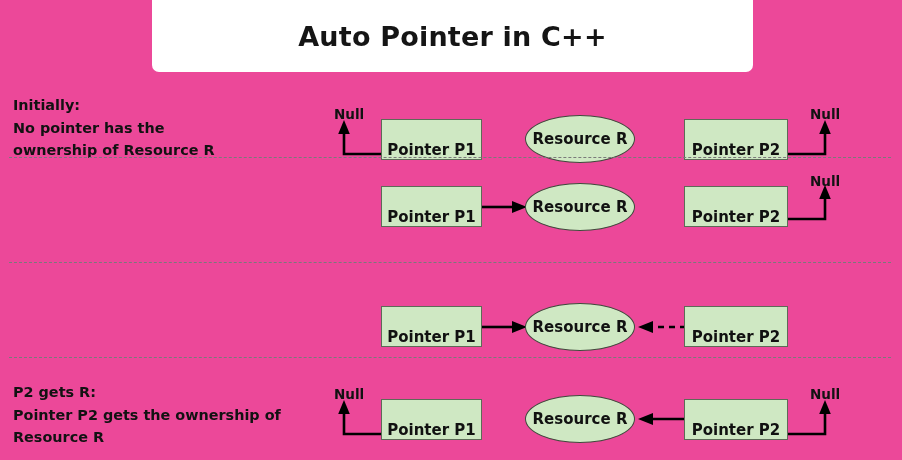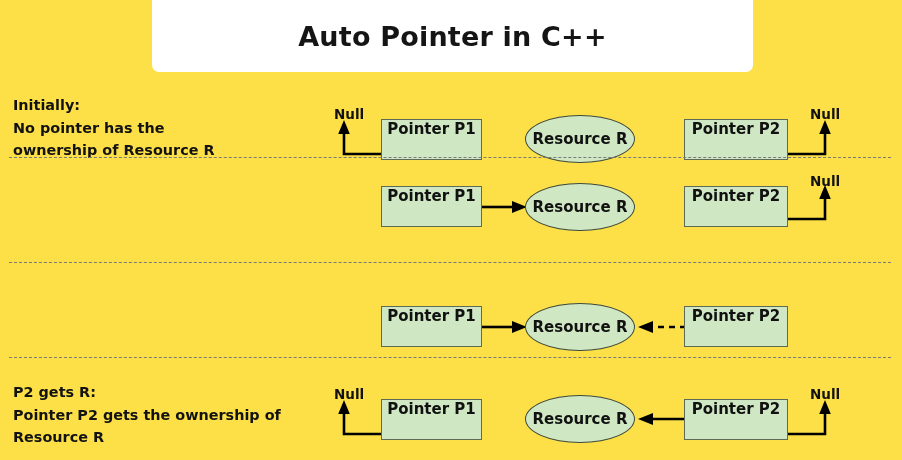--- a/index.html
+++ b/index.html
@@ -11,21 +11,21 @@
     height: 460px;
     background: #f2f2f2;
     font-family: "DejaVu Sans", sans-serif;
     overflow: hidden;
     position: relative;
   }
   #page {
     position: relative;
     width: 902px;
     height: 460px;
-    background: #fde047;
+    background: #ec4899;
   }
 
   
   #title-card {
     position: absolute;
     left: 152px;
     top: -6px;
     width: 601px;
     height: 78px;
     background: #ffffff;
@@ -77,21 +77,21 @@
     position: absolute;
     left: 330px;
     width: 572px;
   }
   .node-box {
     position: absolute;
     box-sizing: border-box;
     background: #cfe8c3;
     border: 1.5px solid #5d6b57;
     display: flex;
-    align-items: flex-start;
+    align-items: flex-end;
     justify-content: center;
   }
   .node-box span {
     font-family: "DejaVu Sans", sans-serif;
     font-size: 15px;
     font-weight: 700;
     color: #111111;
     white-space: nowrap;
   }
   .node-ellipse {

